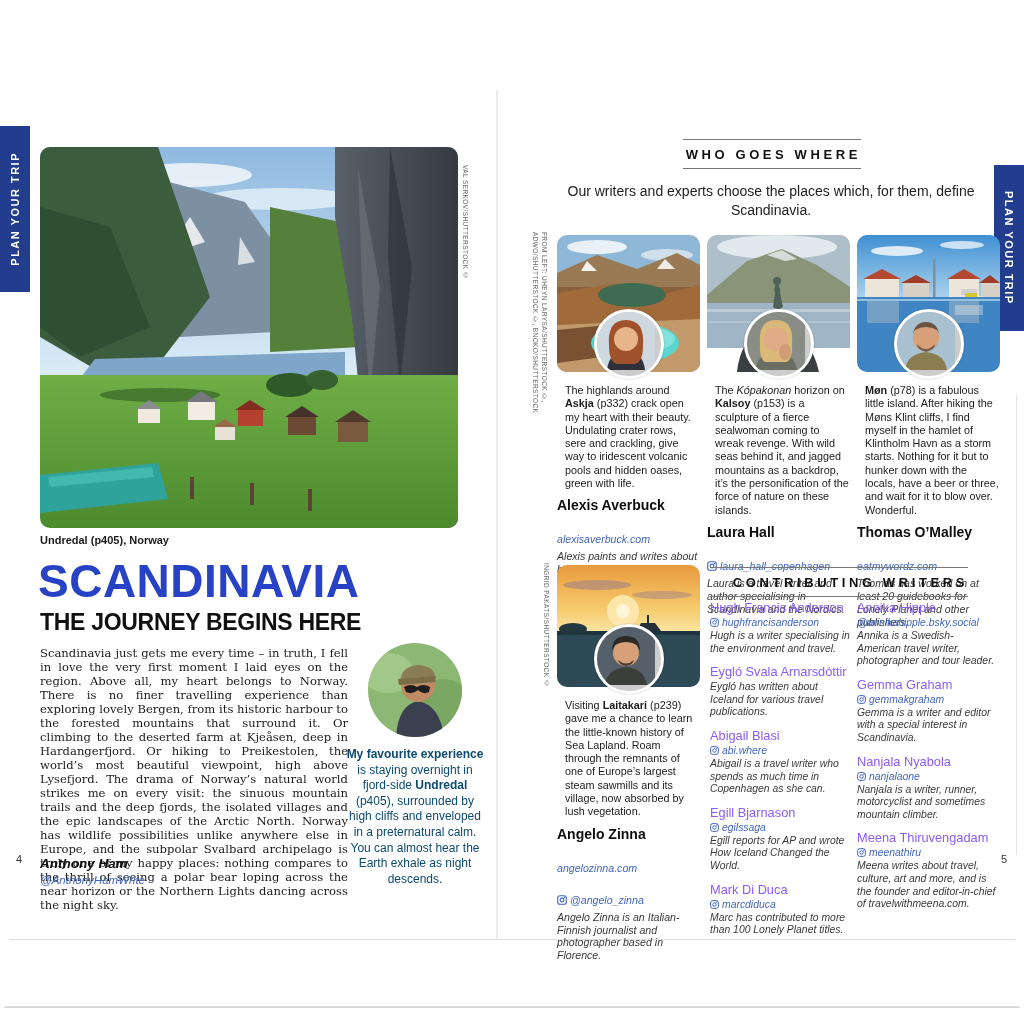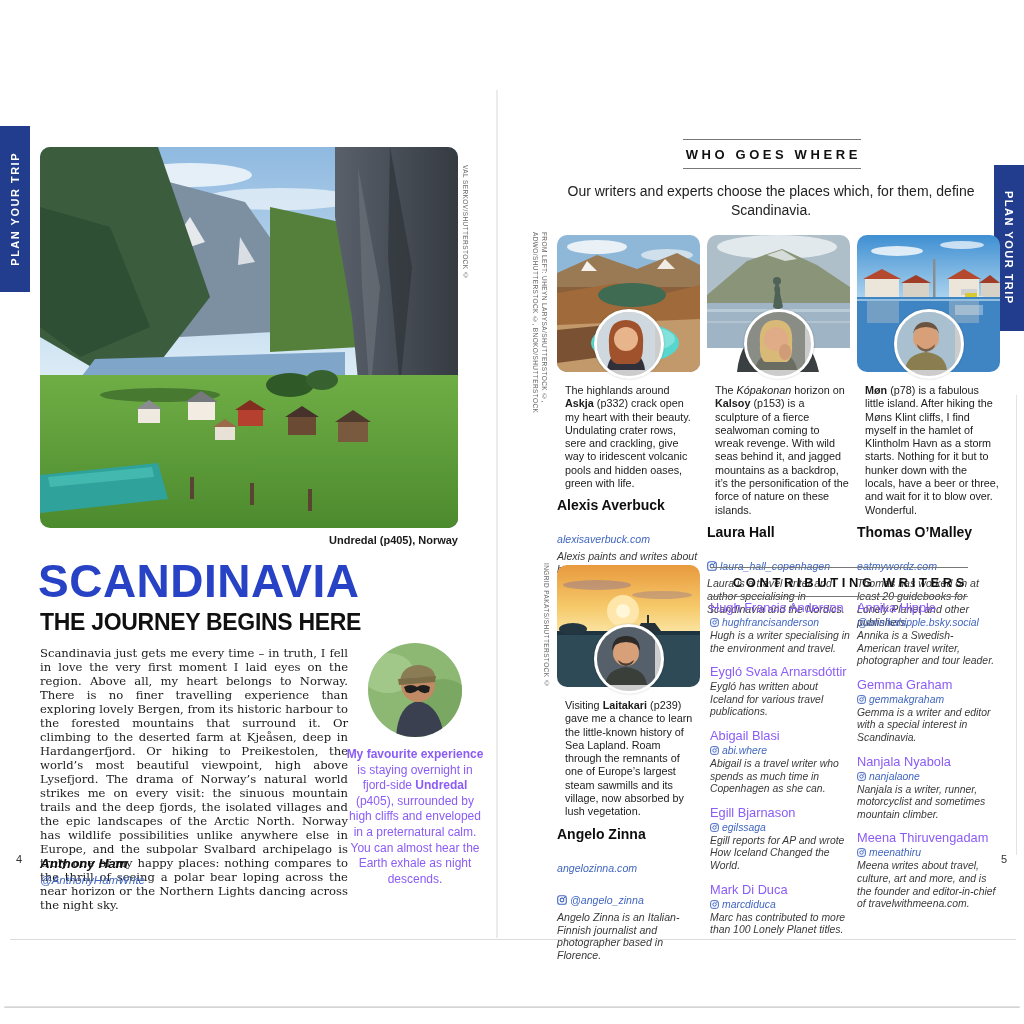--- a/index.html
+++ b/index.html
@@ -21,29 +21,29 @@
   .edge-h1{left:10px;right:8px;top:939px;height:1px;background:#dcdcdc;border-radius:2px;}
   .edge-h2{left:4px;right:4px;top:1006px;height:2px;background:linear-gradient(#e6e6e6,#cfcfcf);border-radius:3px;}
   .edge-v{left:1016px;top:395px;width:1px;height:460px;background:#e3e3e3;}
 
   
   .photo{border-radius:10px;overflow:hidden;display:block;}
   .photo svg{display:block;}
   .vcred{writing-mode:vertical-rl;font-size:6.5px;color:#6a6a6a;letter-spacing:.4px;line-height:1.45;overflow:hidden;}
 
   
-  .caption{font-size:11px;font-weight:bold;color:#1a1a1a;text-align:right;}
+  .caption{font-size:11px;font-weight:bold;color:#1a1a1a;text-align:left;}
   .main-title{font-size:46px;font-weight:bold;color:#2742c5;letter-spacing:.5px;line-height:1;}
   .sub-title{font-size:23px;font-weight:bold;color:#101010;letter-spacing:-.3px;line-height:1;}
   .intro{font-family:"DejaVu Serif","Liberation Serif",serif;font-size:11.6px;line-height:14px;
          text-align:justify;color:#1a1a1a;}
   .author-name{font-size:13.5px;font-weight:bold;color:#101010;font-style:italic;}
   .handle{font-size:11.5px;font-style:italic;color:#4166c0;}
   .pagenum{font-size:11px;color:#333;}
-  .sidebar-text{font-size:12px;line-height:15.6px;text-align:center;color:#8b5cf6;}
+  .sidebar-text{font-size:12px;line-height:15.6px;text-align:center;color:#0c4a6e;}
 
   
   .rule-header{text-align:right;}
   .rule-header .rule{height:1px;background:#777;}
   .rule-header .label{font-size:13px;font-weight:bold;letter-spacing:3.6px;color:#111;padding:7px 0 6px 0;}
   .subheader{font-size:14px;color:#222;text-align:center;line-height:1.35;}
 
   .card{width:143px;}
   .photo-wrap{position:relative;width:143px;}
   .avatar{position:absolute;left:50%;transform:translateX(-50%);bottom:-7px;width:64px;height:64px;

